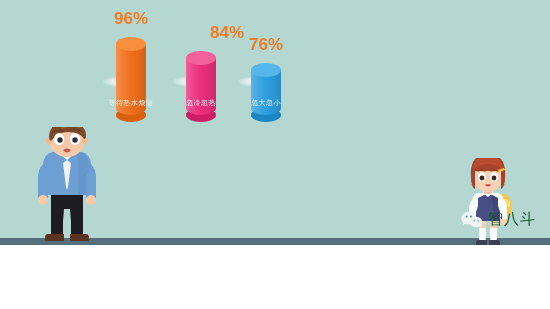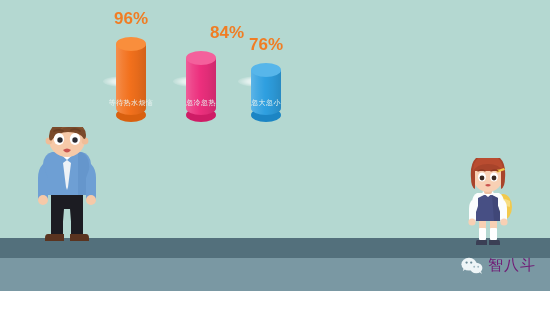--- a/index.html
+++ b/index.html
@@ -3,21 +3,21 @@
 <meta charset="utf-8">
 <style>
   html, body {
     margin: 0;
     padding: 0;
     background: #ffffff;
   }
   #stage {
     position: relative;
     width: 550px;
-    height: 291px;
+    height: 245px;
     overflow: hidden;
     font-family: "Liberation Sans", "DejaVu Sans", sans-serif;
     background: #b4d8d1;
     user-select: none;
   }
 
   
   .wall {
     position: absolute;
     left: 0; top: 0;
@@ -124,21 +124,21 @@
   .watermark {
     position: absolute;
     right: 14px;
     bottom: 16px;
     display: flex;
     align-items: center;
     gap: 5px;
   }
   .watermark .wtext {
     font-size: 15px;
-    color: #701a75;
+    color: #14532d;
     letter-spacing: 1px;
   }
 
   
   .char { position: absolute; }
 </style>
 </head>
 <body>
 
 <div id="stage">

